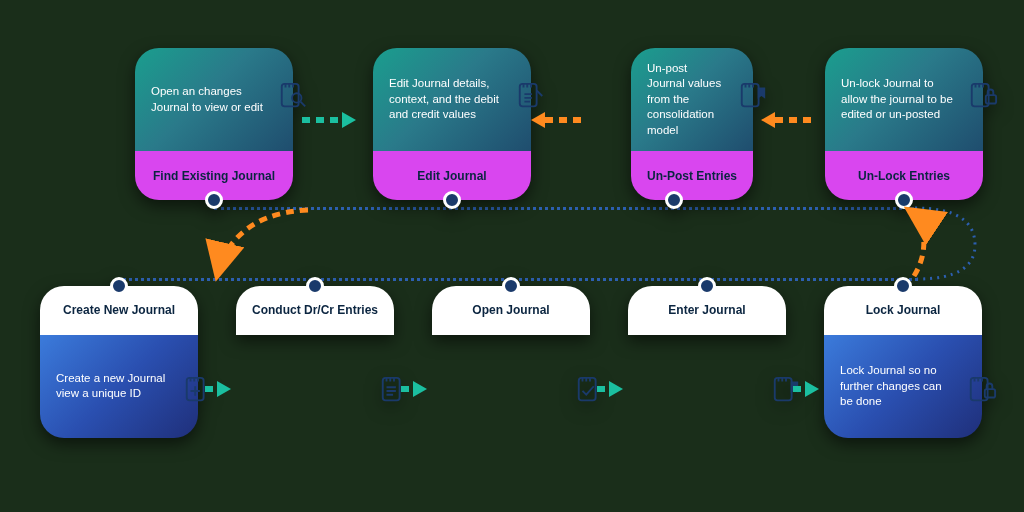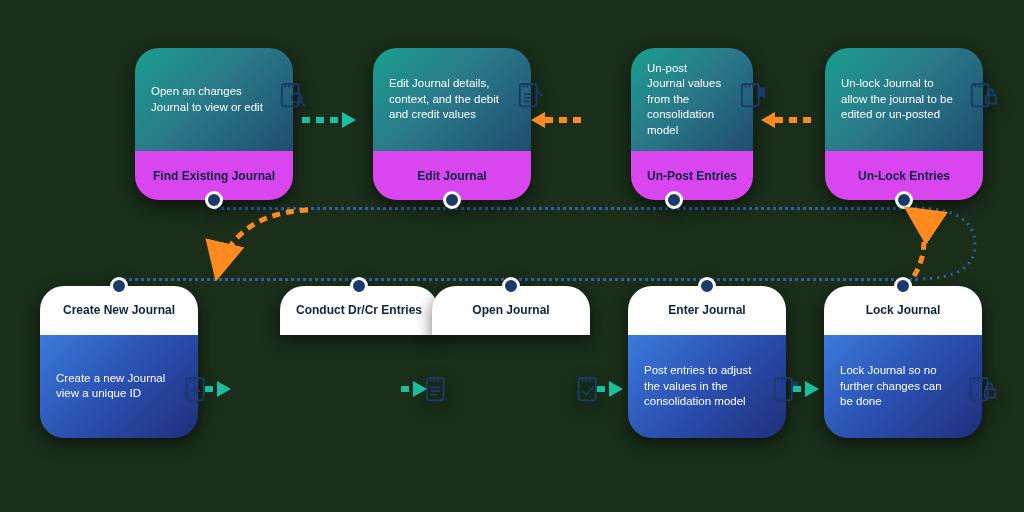--- a/index.html
+++ b/index.html
@@ -286,21 +286,21 @@
     <div class="icon-at">
       <svg viewBox="0 0 32 32">
           <rect x="4" y="3" width="18" height="24" rx="3"></rect>
           <path d="M8 3 v4 M12 3 v4 M16 3 v4"></path>
           <path d="M13 12 v10 M8 17 h10"></path>
         </svg>
     </div>
     <div class="dot"></div>
   </div>
 
-  <div class="card bottom-row" style="left:236px; top:286px;margin-left:44px;">
+  <div class="card bottom-row" style="left:236px; top:286px;">
     <div class="card-body">
       <div class="header">
           <span>Conduct Dr/Cr Entries</span>
         </div>
     </div>
     <div class="icon-at">
       <svg viewBox="0 0 32 32">
           <rect x="4" y="3" width="18" height="24" rx="3"></rect>
           <path d="M8 3 v4 M12 3 v4 M16 3 v4"></path>
           <path d="M8 13 h10 M8 17 h10 M8 21 h7"></path>
@@ -322,23 +322,20 @@
           <path d="M8 17 l4 4 l8 -9"></path>
         </svg>
     </div>
     <div class="dot"></div>
   </div>
 
   <div class="card bottom-row" style="left:628px; top:286px;">
     <div class="card-body">
       <div class="header">
           <span>Enter Journal</span>
-        </div>
-      <div class="main">
-          <span>Post entries to adjust the values in the consolidation model</span>
         </div>
     </div>
     <div class="icon-at">
       <svg viewBox="0 0 32 32">
           <rect x="4" y="3" width="18" height="24" rx="3"></rect>
           <path d="M8 3 v4 M12 3 v4 M16 3 v4"></path>
           <path d="M21 7 v12 l4 -3 l4 3 V7 z" fill="#1a3a6b" stroke="none"></path>
         </svg>
     </div>
     <div class="dot"></div>

